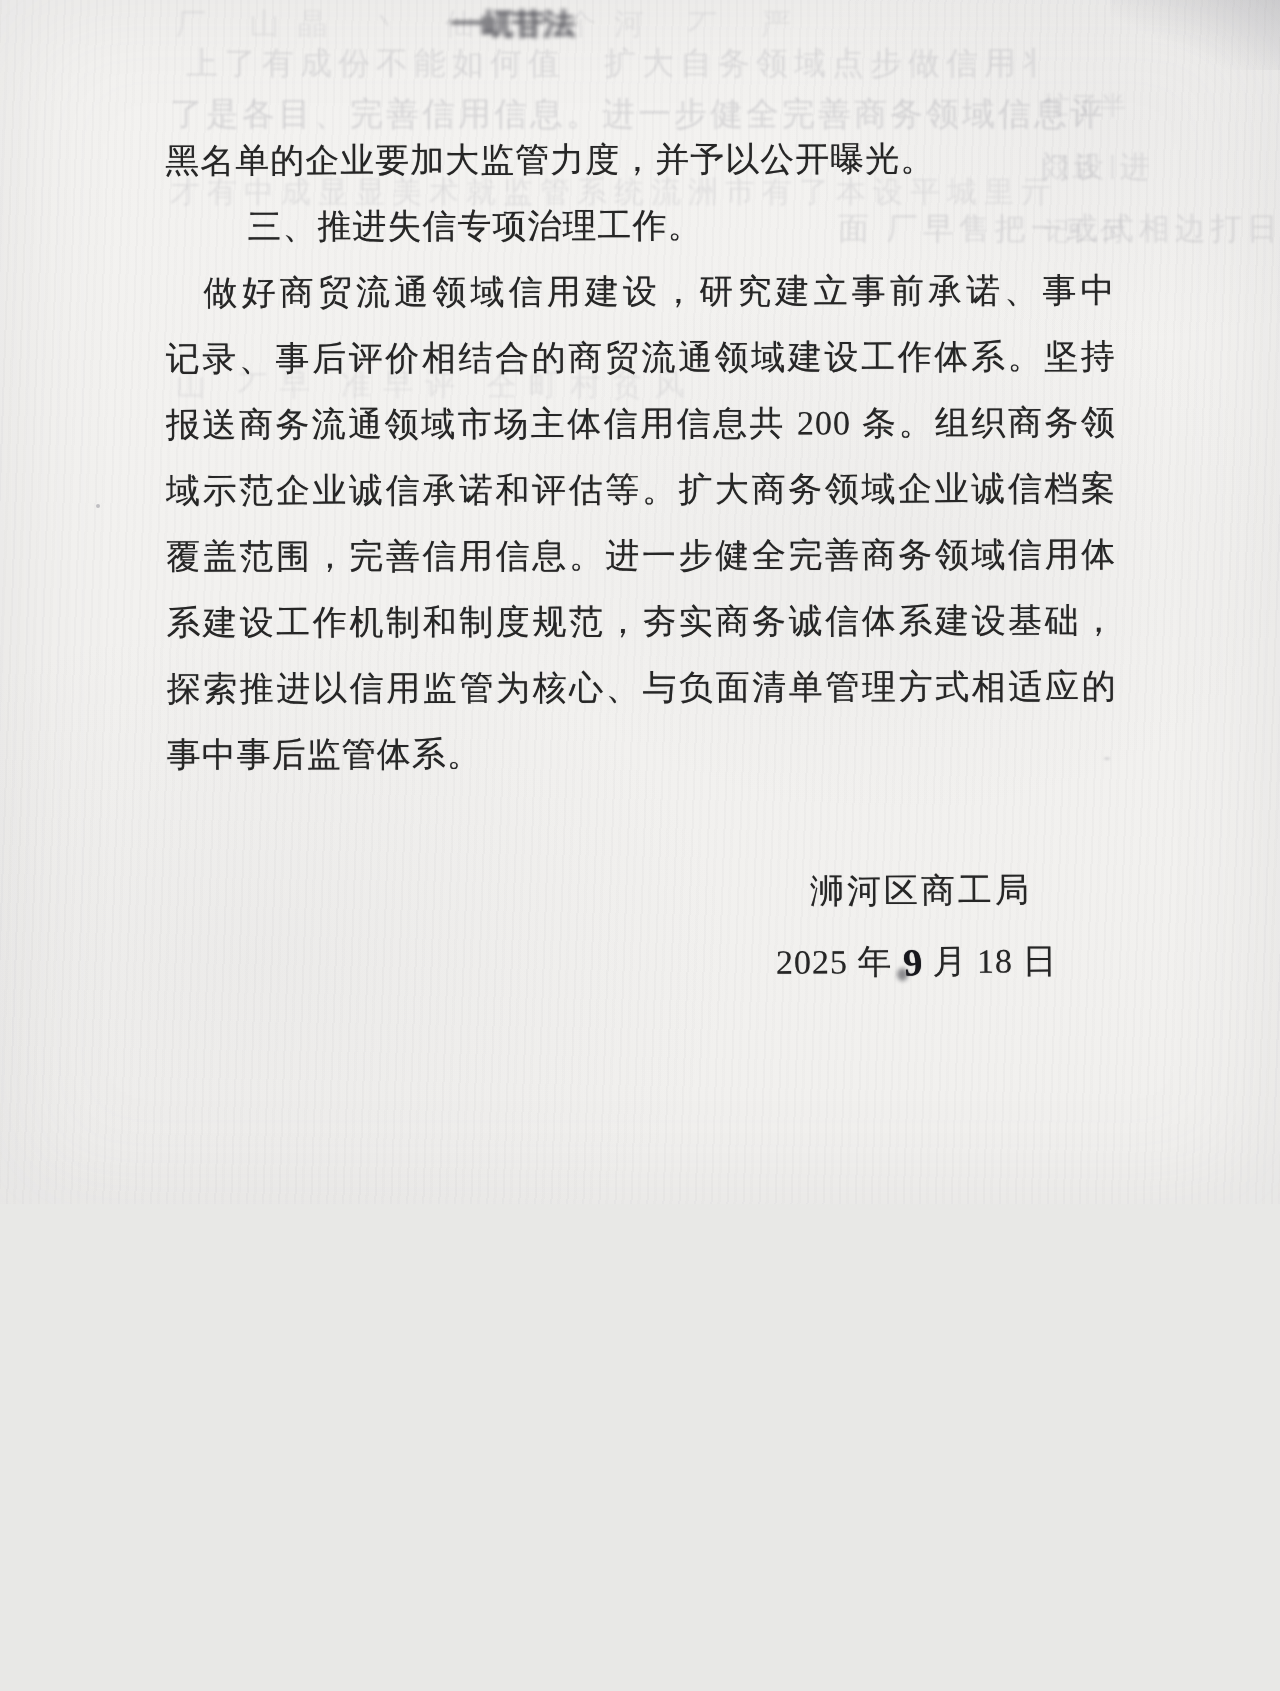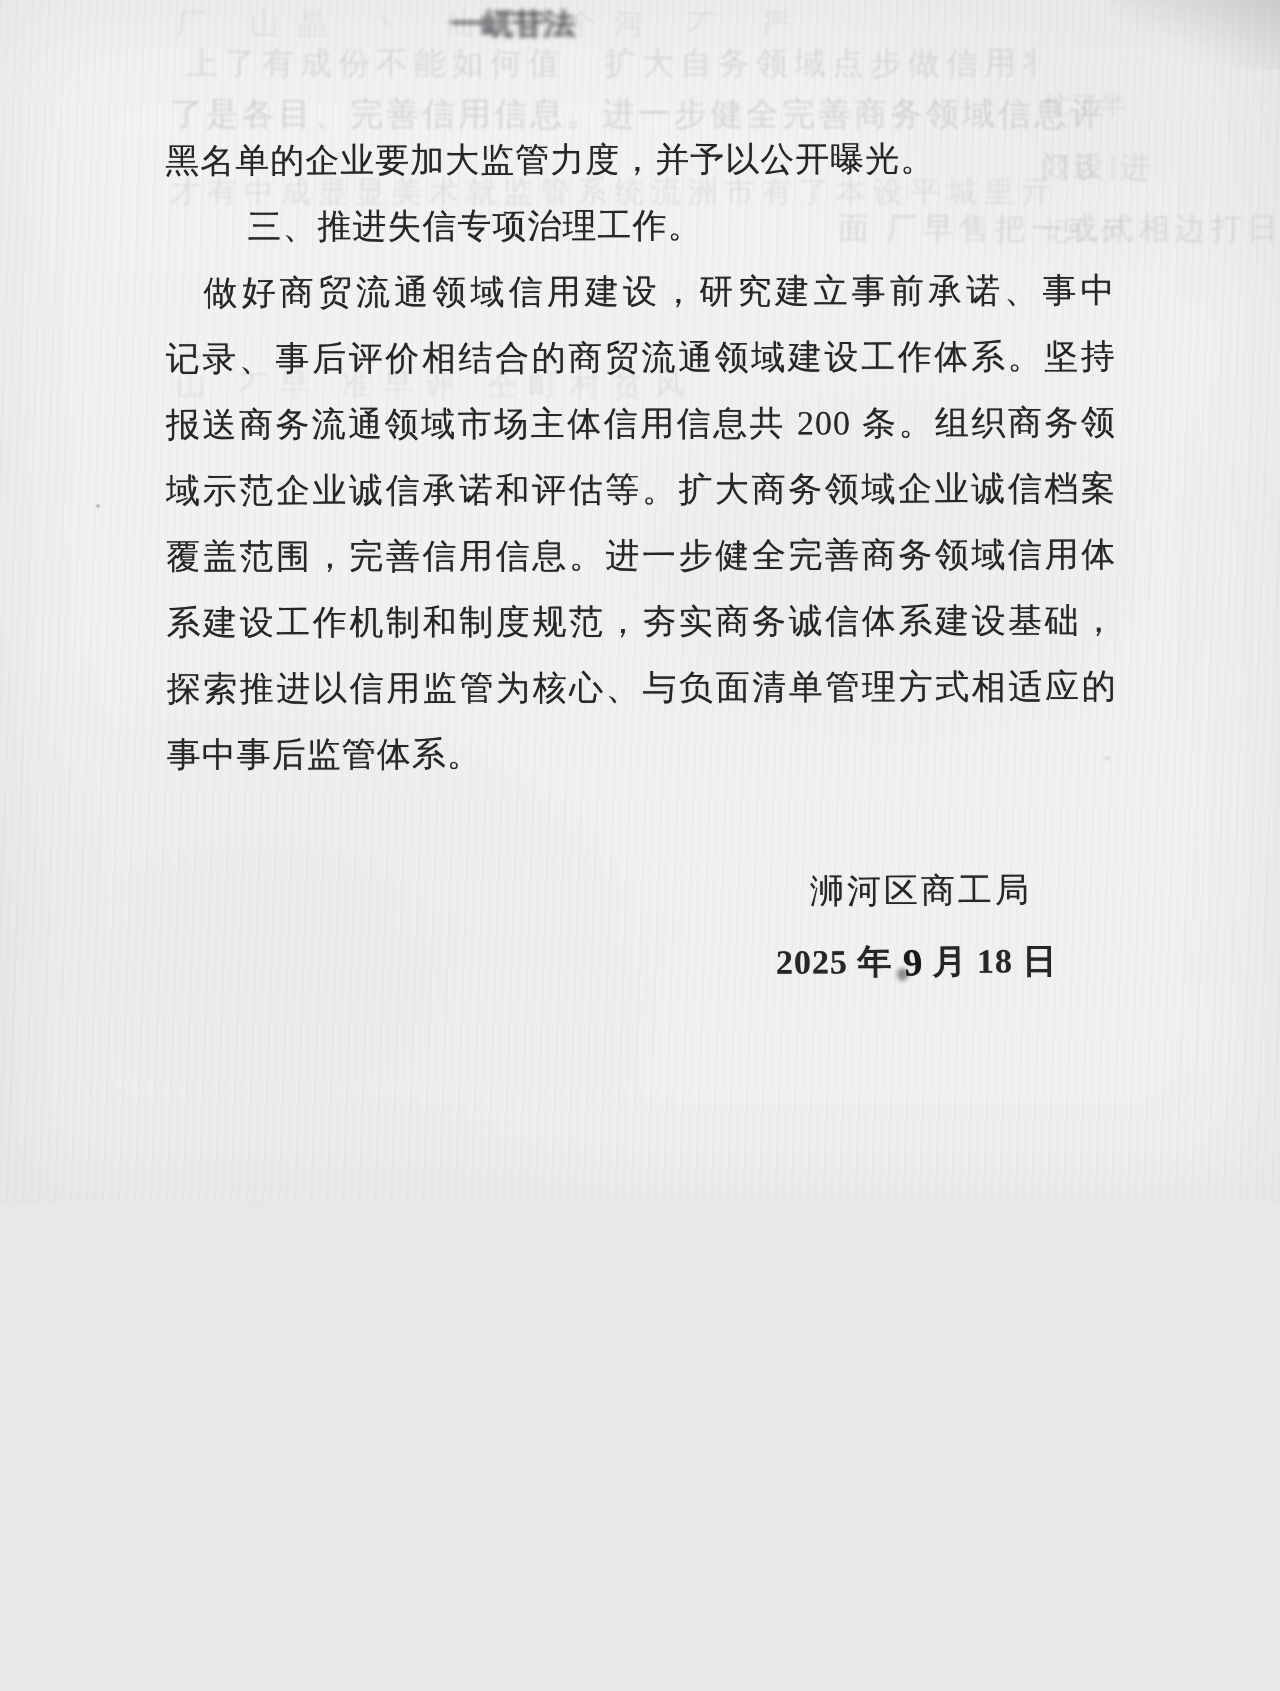--- a/index.html
+++ b/index.html
@@ -47,21 +47,21 @@
     font-size:34px;color:#262626;letter-spacing:3px;
     text-shadow:0 0 0.7px rgba(45,45,45,.5);
     transform:rotate(-0.3deg);
   }
   .date-line{
     position:absolute;left:770px;top:938px;
     font-size:34px;color:#262626;letter-spacing:1px;
     text-shadow:0 0 0.7px rgba(45,45,45,.5);
     transform:rotate(-0.3deg);
   }
-  .date-line .sp{margin:12px 6px;font-weight:bold;}
+  .date-line .sp{margin:12px 6px;}
   .date-digit{
     display:inline-block;font-weight:bold;font-size:38px;color:#17171c;
     transform:rotate(-5deg) translateY(2px);margin:0 4px;
     text-shadow:0 0 1px rgba(20,20,25,.8);
   }
 
   
   .ghost{position:absolute;color:#6b6b78;pointer-events:none;white-space:nowrap;
     font-family:"Liberation Serif","DejaVu Serif",serif;}
   .g-smudge{left:450px;top:2px;font-size:33px;font-weight:bold;color:#2b2b34;

